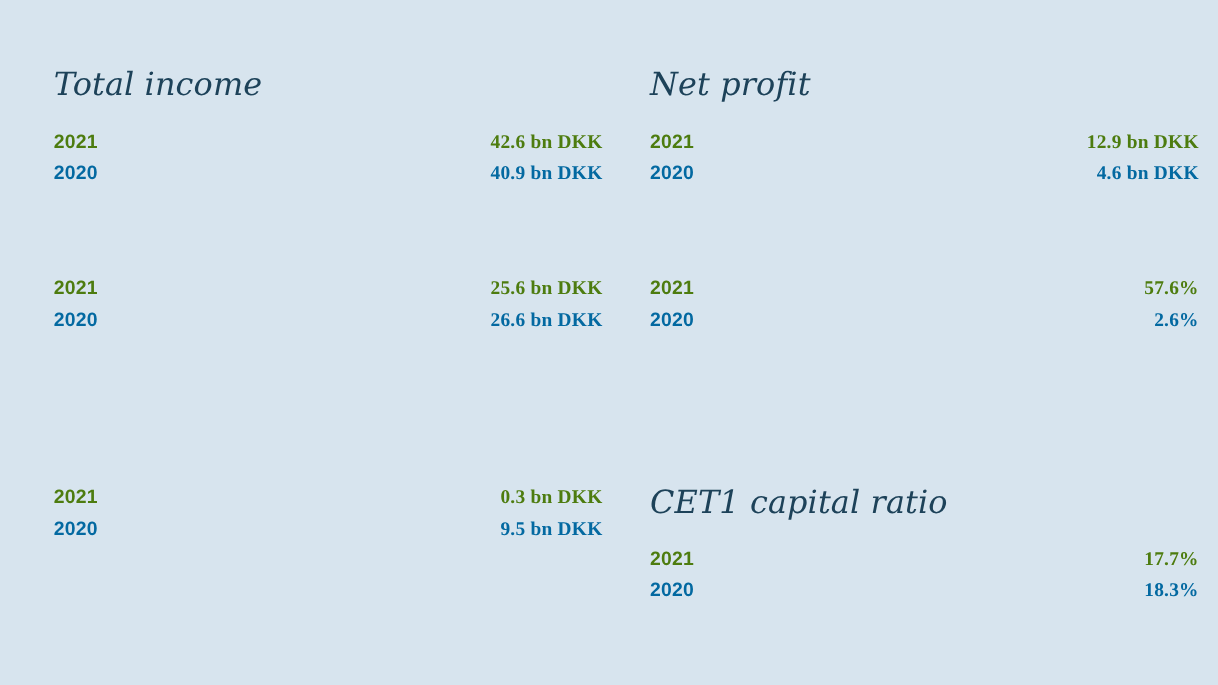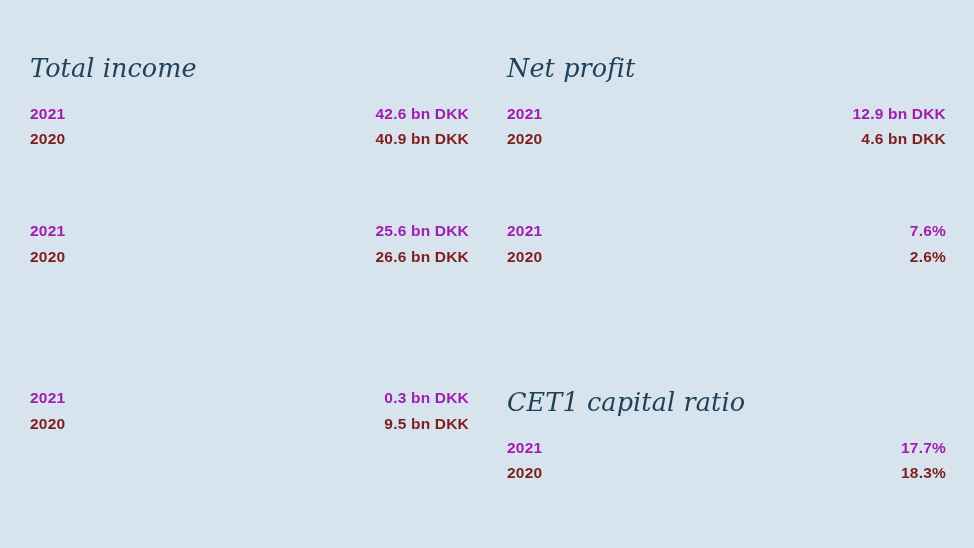--- a/index.html
+++ b/index.html
@@ -13,21 +13,21 @@
     background: #d7e4ee;
     font-family: "Liberation Sans", sans-serif;
     overflow: hidden;
   }
 
   .board {
     position: relative;
     width: 922px;
     height: 548px;
     box-sizing: border-box;
-    padding: 56px 27px 0 30px;
+    padding: 56px 27px 0 43px;
   }
 
   .grid {
     display: grid;
     grid-template-columns: 477px 1fr;
     grid-template-rows: 167px 167px auto;
     column-gap: 0px;
   }
 
   .metric {
@@ -60,33 +60,34 @@
     line-height: 1;
     margin-bottom: 10px;
     white-space: nowrap;
   }
 
   .metric-row:last-child {
     margin-bottom: 0;
   }
 
   .row-current {
-    color: #a21caf;
+    color: #4d7c0f;
   }
 
   .row-previous {
-    color: #7f1d1d;
+    color: #0369a1;
   }
 
   .row-year {
     text-align: left;
   }
 
   .row-value {
     text-align: right;
+    font-family: Liberation Serif, serif;
   }
 </style>
 </head>
 <body>
 
 <div class="board">
   <div class="grid">
 
     <div class="metric">
       <div class="metric-title">Total income</div>
@@ -126,21 +127,21 @@
           <span class="row-year">2020</span>
           <span class="row-value">26.6 bn DKK</span>
         </div>
       </div>
     </div>
 
     <div class="metric">
       <div class="metric-rows">
         <div class="metric-row row-current">
           <span class="row-year">2021</span>
-          <span class="row-value">7.6%</span>
+          <span class="row-value">57.6%</span>
         </div>
         <div class="metric-row row-previous">
           <span class="row-year">2020</span>
           <span class="row-value">2.6%</span>
         </div>
       </div>
     </div>
 
     <div class="metric">
       <div class="metric-rows">

